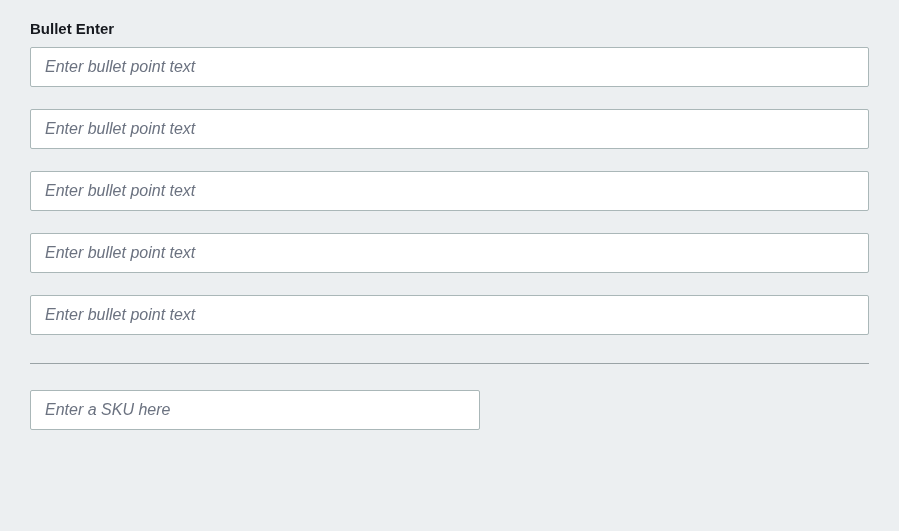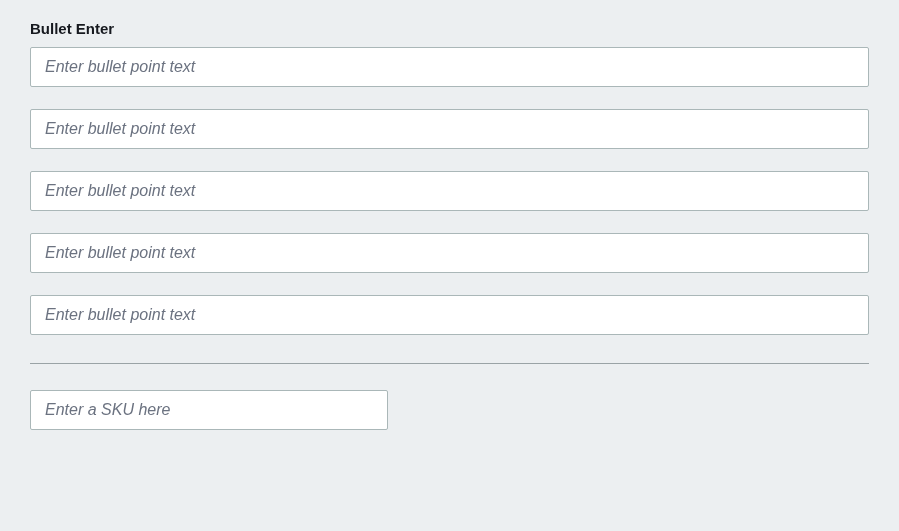--- a/index.html
+++ b/index.html
@@ -39,21 +39,21 @@
       background: #ffffff;
       border: 1px solid #aab7b8;
       border-radius: 2px;
       outline: none;
     }
     input[type="text"]::placeholder {
       color: #6b7280;
       font-style: italic;
     }
     input.sku-input {
-      width: 358px;
+      width: 450px;
     }
     .divider {
       border: none;
       border-top: 1px solid #9aa3a6;
       margin: 28px 0 26px 0;
     }
     .info-icon {
       display: inline-flex;
       align-items: center;
       justify-content: center;

